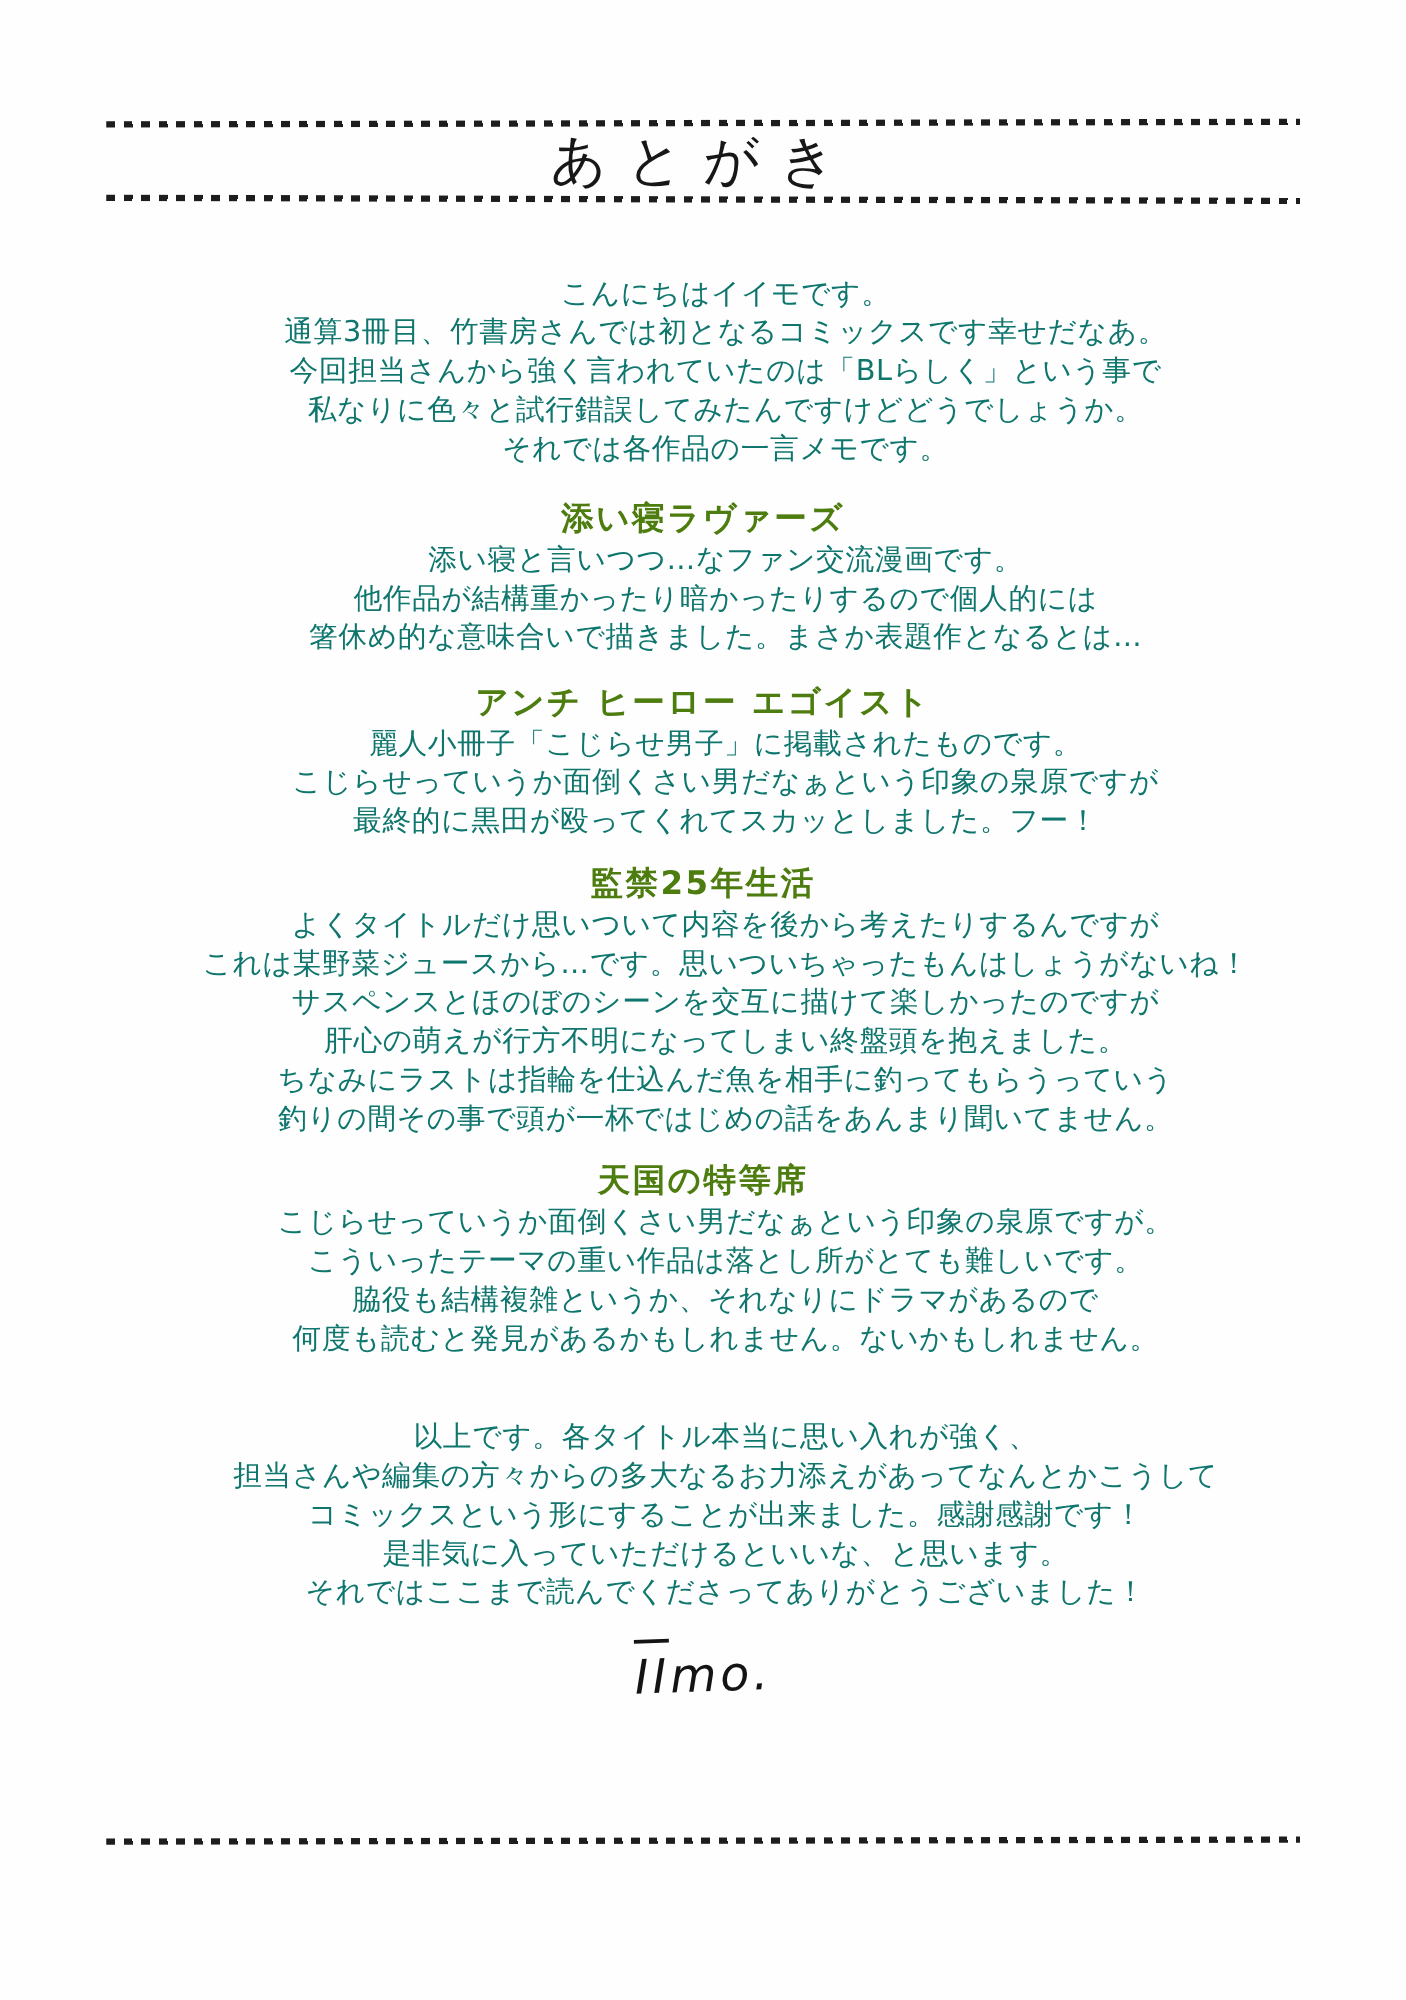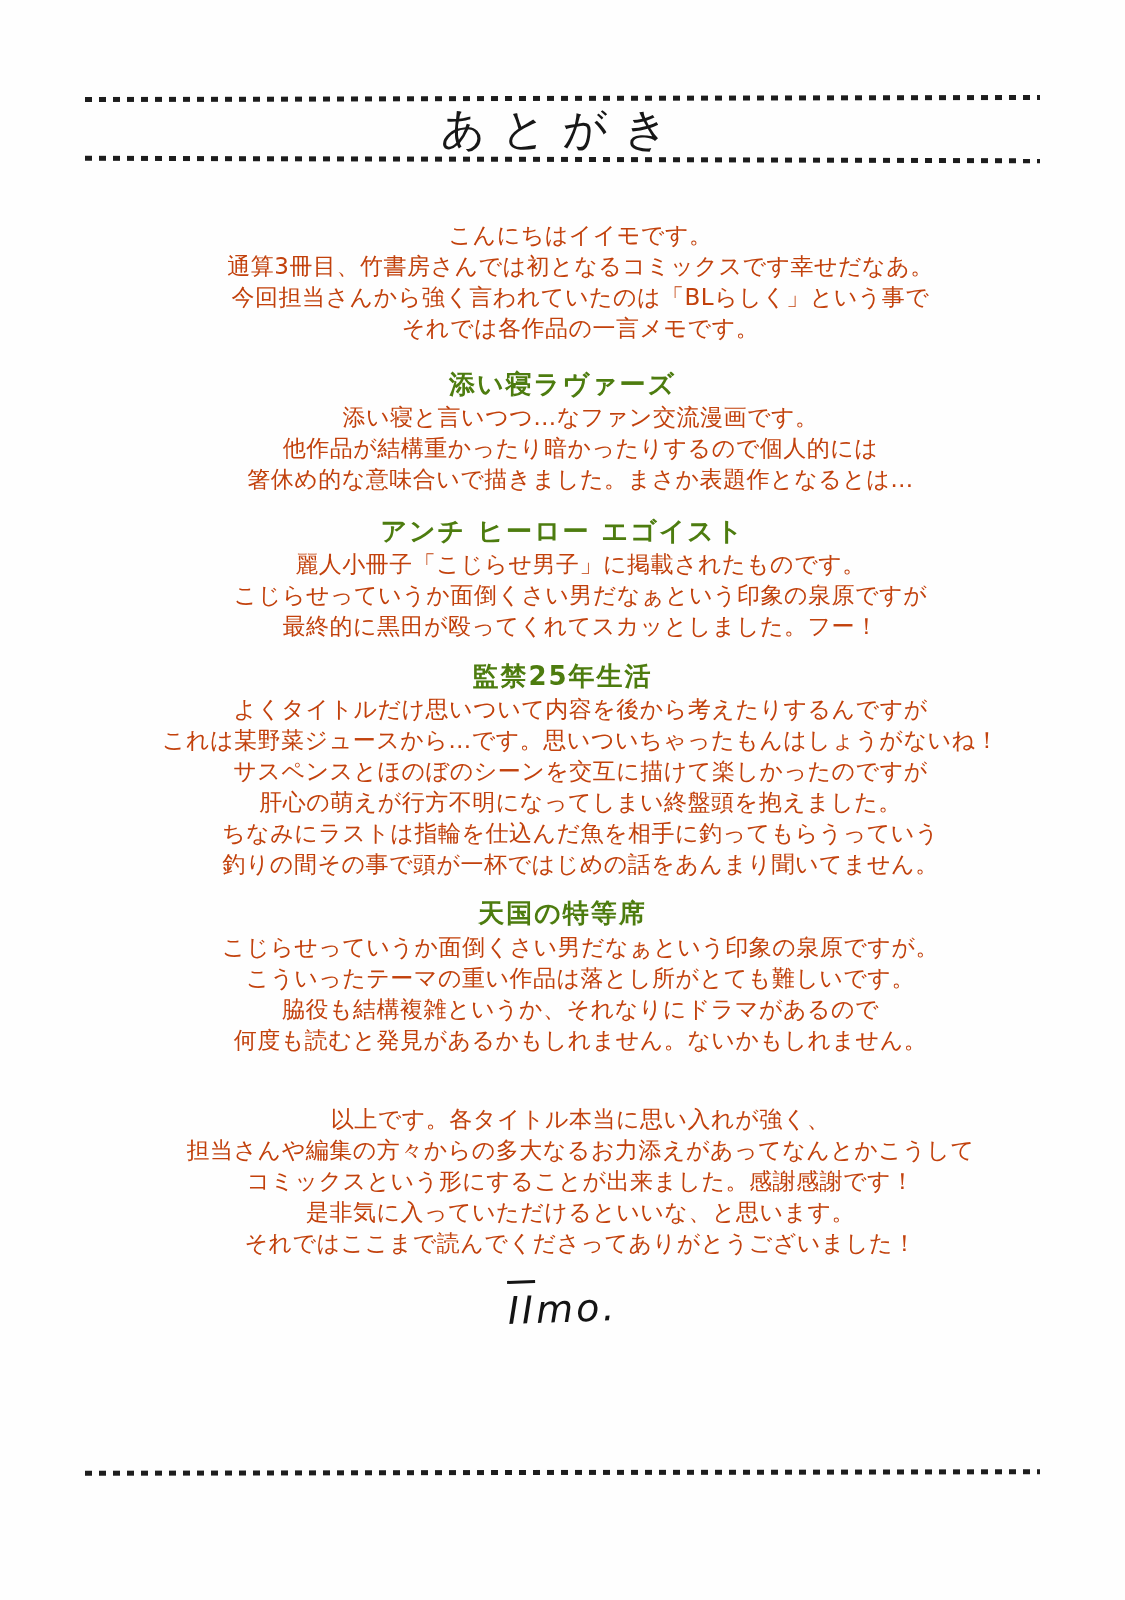--- a/index.html
+++ b/index.html
@@ -39,35 +39,35 @@
     font-weight: 400;
     color: #171717;
   }
   .intro { margin-top: 58px; }
   .closing { margin-top: 48px; }
   .text-line {
     margin: 0;
     font-size: 23px;
     line-height: 31px;
     letter-spacing: 0.5px;
-    color: #c2410c;
+    color: #0f766e;
     padding-left: 36px;
   }
   .section-heading {
     margin: 0;
     font-size: 26px;
     line-height: 36px;
     font-weight: bold;
     letter-spacing: 2px;
     color: #4d7c0f;
   }
   .sec-1 .section-heading { margin-top: 22px; }
   .sec-2 .section-heading { margin-top: 18px; }
   .sec-3 .section-heading { margin-top: 16px; }
-  .sec-4 .section-heading { margin-top: 16px; font-family: Liberation Serif, serif; }
+  .sec-4 .section-heading { margin-top: 16px; }
   .signature {
     margin-top: 20px;
     font-size: 38px;
     line-height: 52px;
     font-style: italic;
     letter-spacing: 3px;
     color: #141414;
     transform: rotate(-2deg);
   }
   .sig-overline {
@@ -84,20 +84,21 @@
   <header>
     <div class="dash-rule rule-top"></div>
     <h1 class="page-title">あとがき</h1>
     <div class="dash-rule rule-under"></div>
   </header>
 
   <section class="intro">
     <p class="text-line">こんにちはイイモです。</p>
     <p class="text-line">通算3冊目、竹書房さんでは初となるコミックスです幸せだなあ。</p>
     <p class="text-line">今回担当さんから強く言われていたのは「BLらしく」という事で</p>
+    <p class="text-line">私なりに色々と試行錯誤してみたんですけどどうでしょうか。</p>
     <p class="text-line">それでは各作品の一言メモです。</p>
   </section>
 
   <section class="sec-1">
     <h2 class="section-heading">添い寝ラヴァーズ</h2>
     <p class="text-line">添い寝と言いつつ…なファン交流漫画です。</p>
     <p class="text-line">他作品が結構重かったり暗かったりするので個人的には</p>
     <p class="text-line">箸休め的な意味合いで描きました。まさか表題作となるとは…</p>
   </section>
 

